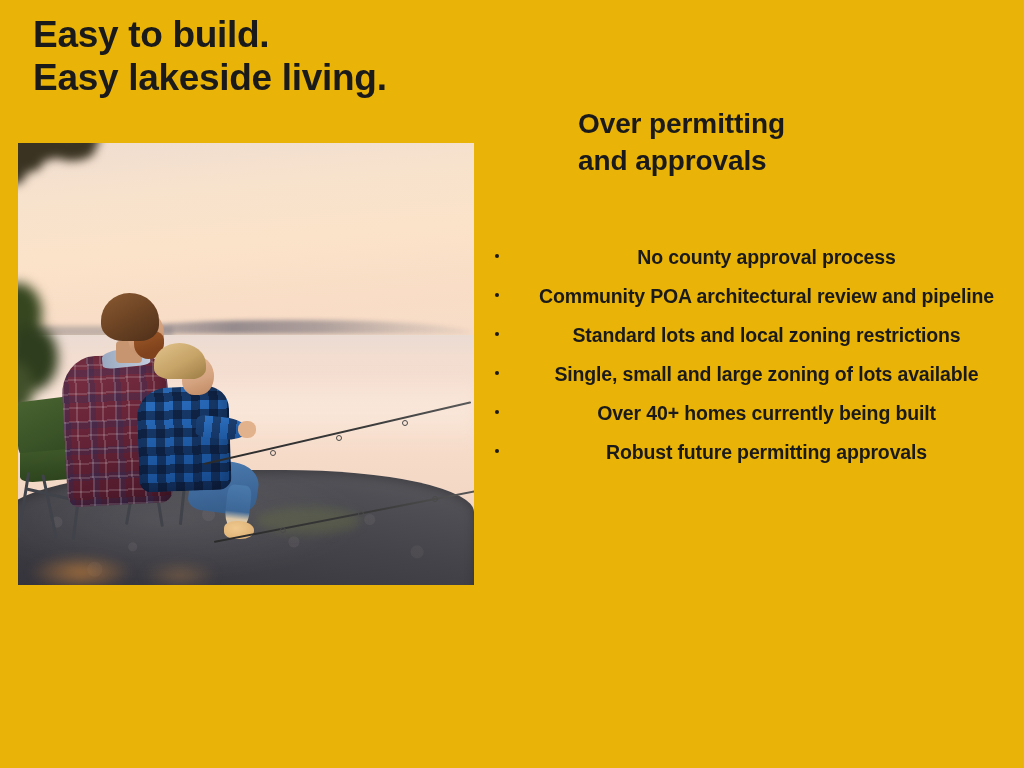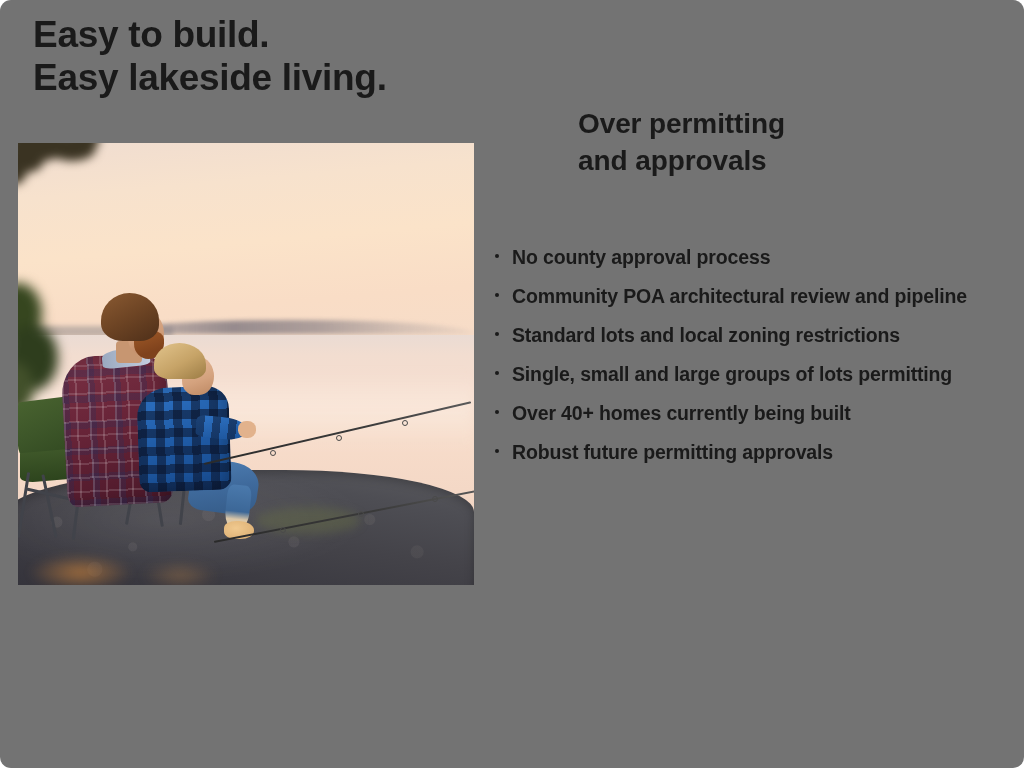--- a/index.html
+++ b/index.html
@@ -11,22 +11,21 @@
     height: 768px;
     background: #ffffff;
     font-family: "Liberation Sans", sans-serif;
     overflow: hidden;
     position: relative;
   }
 
   .slide {
     position: absolute;
     inset: 0;
-    background: #737373;
-    border-radius: 11px;
+    background: #eab308;
   }
 
   
   .slide-title {
     position: absolute;
     left: 33px;
     top: 13px;
     width: 460px;
     font-size: 37px;
     font-weight: bold;
@@ -404,20 +403,21 @@
   }
   .bullet-item {
     position: relative;
     padding-left: 23px;
     margin-bottom: 10.5px;
     font-size: 19.5px;
     font-weight: bold;
     line-height: 1.46;
     letter-spacing: -0.15px;
     color: #1a1a1a;
+    text-align: center;
   }
   .bullet-item::before {
     content: "";
     position: absolute;
     left: 6px;
     top: 11px;
     width: 4px;
     height: 4px;
     border-radius: 50%;
     background: #1a1a1a;
@@ -508,18 +508,18 @@
     </div>
   </div>
 
   <div class="right-heading">Over permitting
 and approvals</div>
 
   <ul class="bullet-list">
     <li class="bullet-item">No county approval process</li>
     <li class="bullet-item">Community POA architectural review and pipeline</li>
     <li class="bullet-item">Standard lots and local zoning restrictions</li>
-    <li class="bullet-item">Single, small and large groups of lots permitting</li>
+    <li class="bullet-item">Single, small and large zoning of lots available</li>
     <li class="bullet-item">Over 40+ homes currently being built</li>
     <li class="bullet-item">Robust future permitting approvals</li>
   </ul>
 
 </div>
 
 </body></html>

